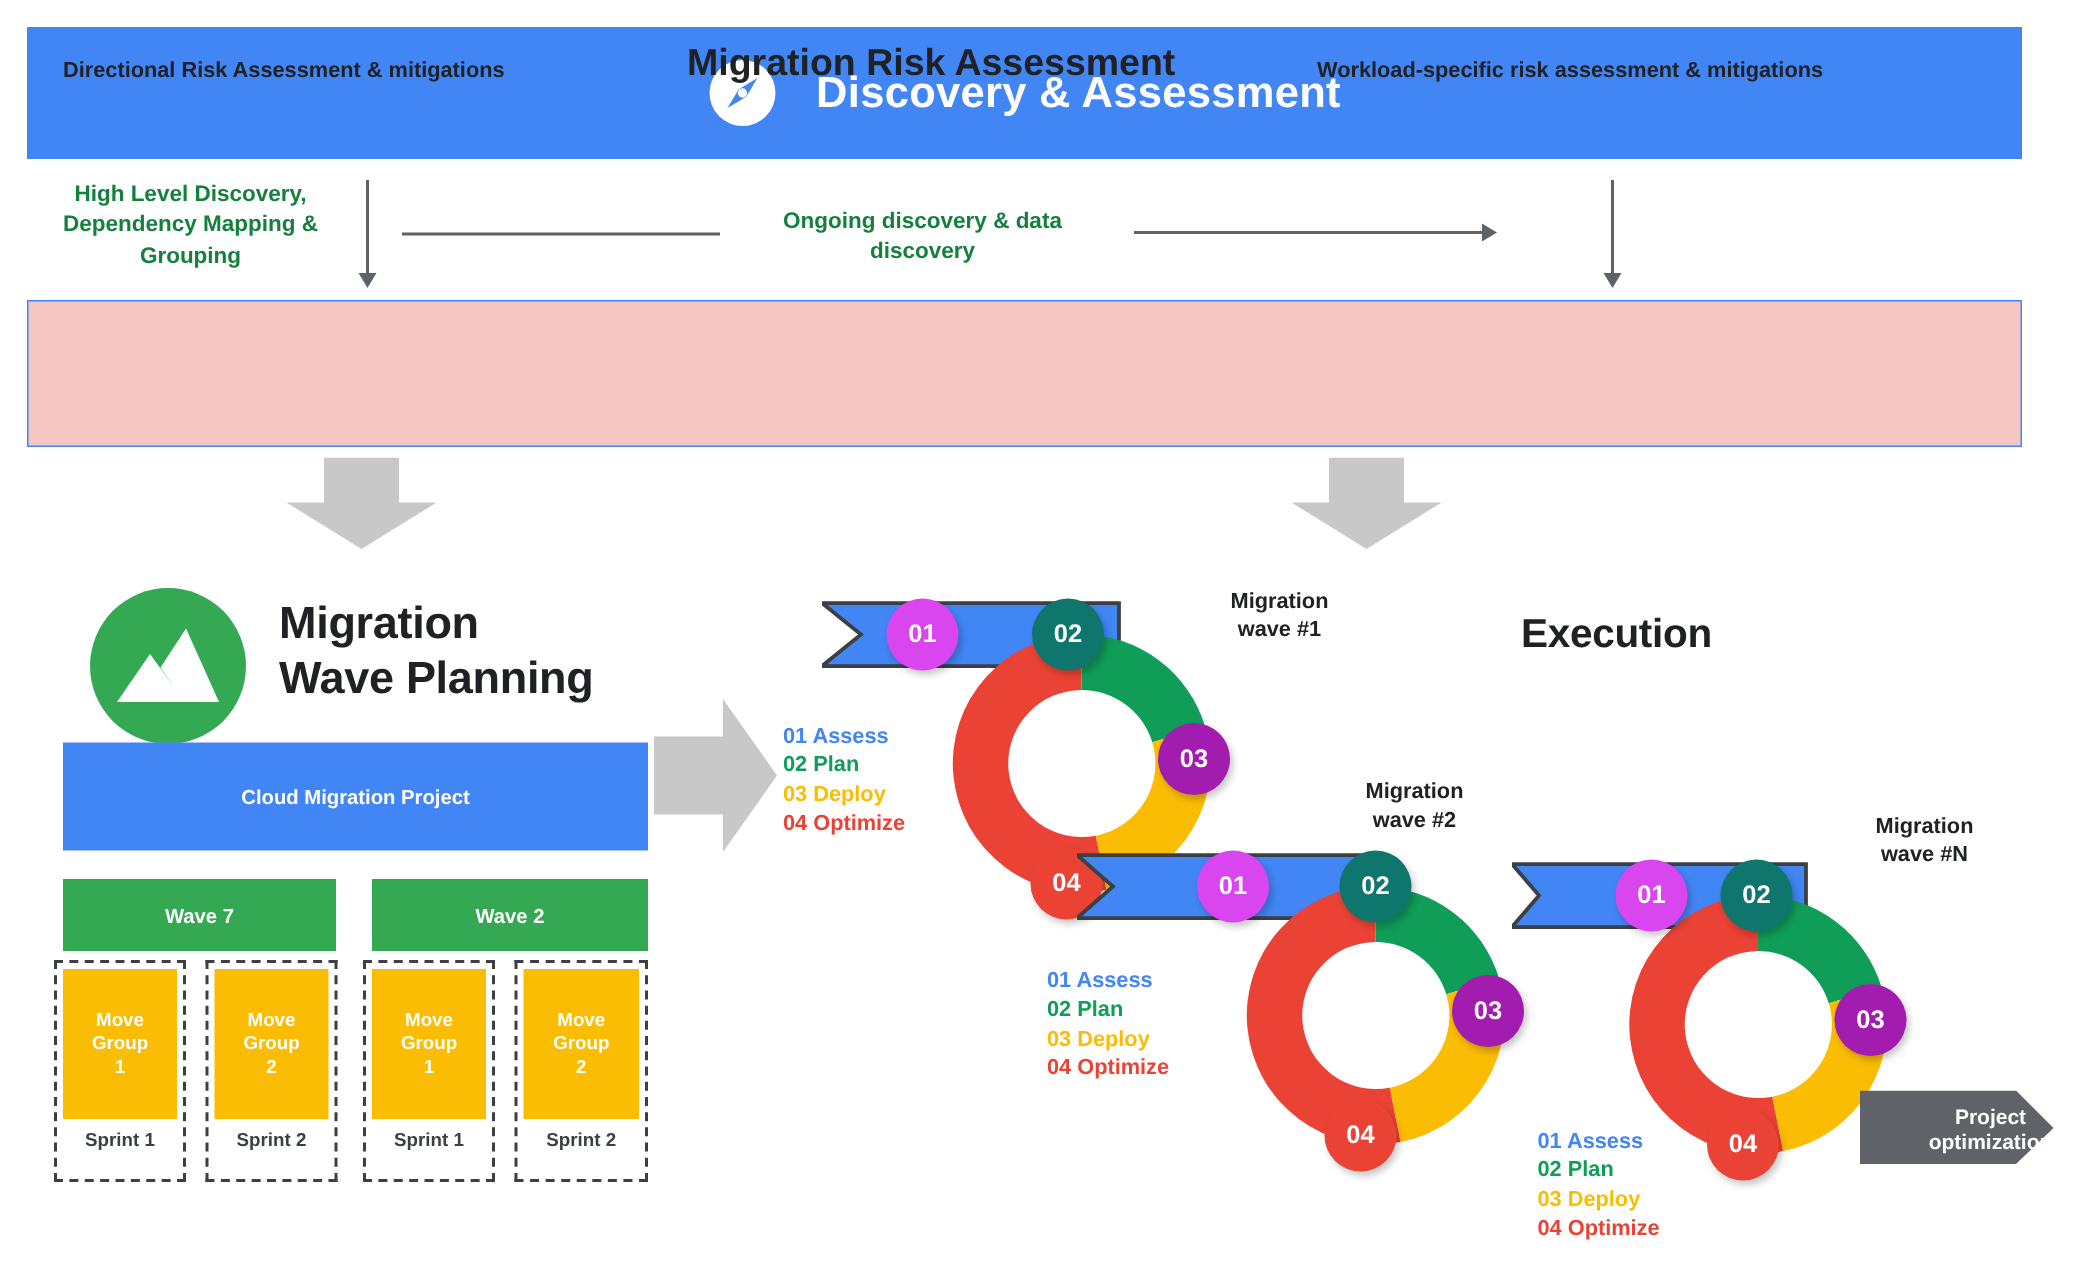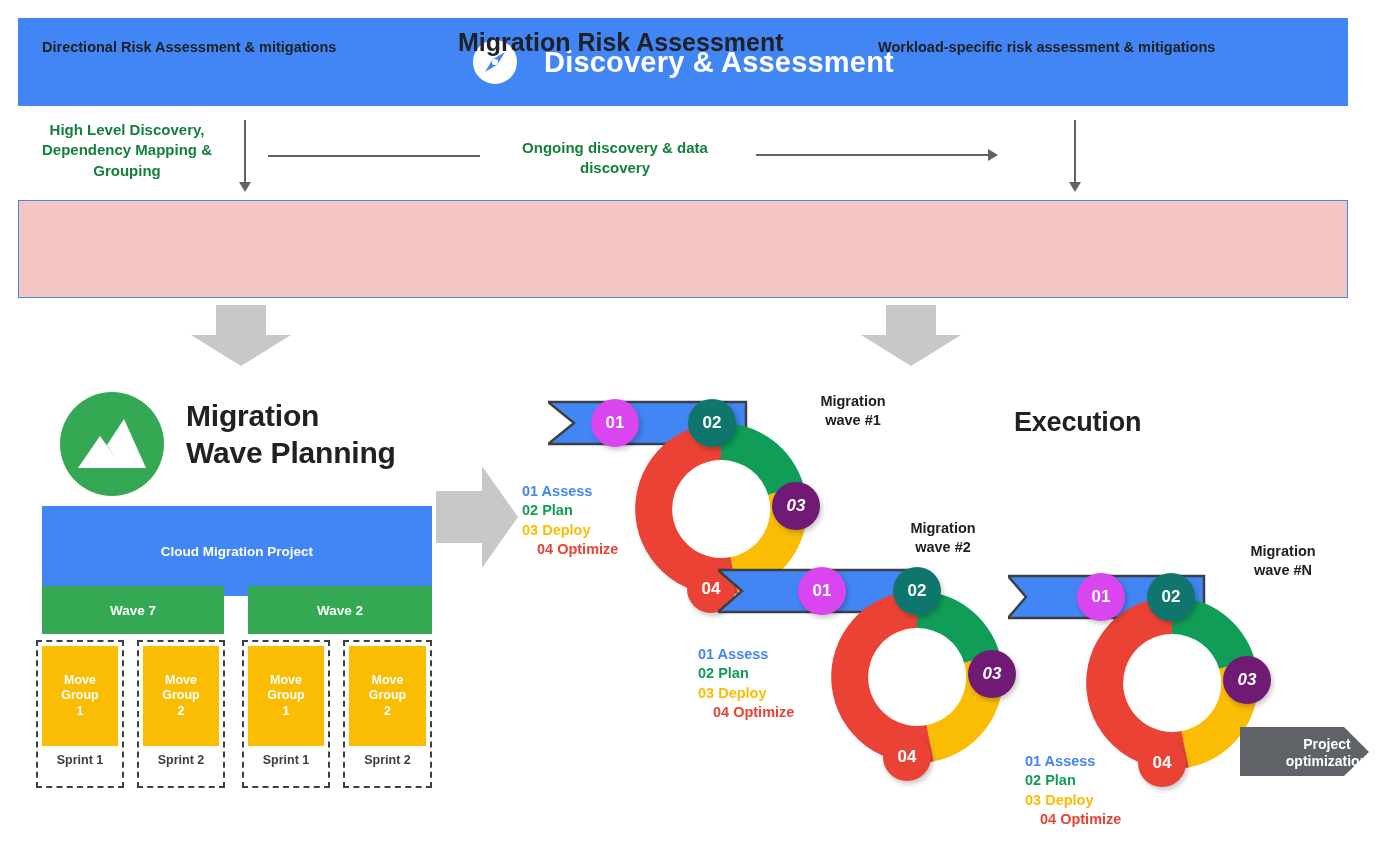--- a/index.html
+++ b/index.html
@@ -113,31 +113,31 @@
     letter-spacing:-.2px;
   }
   .wave-caption{
     color:#202124;font-size:14.5px;font-weight:700;
     text-align:center;line-height:1.3;
   }
   .legend{ font-size:14.5px;font-weight:700;line-height:1.34; }
   .lg-blue{color:#4285F4;}
   .lg-green{color:#0F9D58;}
   .lg-yellow{color:#FBBC04;}
-  .lg-red{color:#EA4335;margin-left:15px;}
+  .lg-red{color:#EA4335;}
 
   .badge{
     border-radius:50%;
     display:flex;align-items:center;justify-content:center;
     color:#fff;font-size:17px;font-weight:700;
     box-shadow:2px 3px 5px rgba(0,0,0,.22);
   }
   .badge-blue{background:#d946ef;}
   .badge-green{background:#0f766e;}
-  .badge-yellow{background:#701a75;font-style:italic;}
+  .badge-yellow{background:#a21caf;}
   .badge-red{background:#EA4335;}
 
   .opt-label{
     color:#ffffff;font-size:14px;font-weight:700;
     text-align:center;line-height:1.22;
   }
 </style>
 </head>
 <body>
 
@@ -204,21 +204,21 @@
       <circle cx="52" cy="52" r="52" fill="#34A853"></circle>
       <path d="M18 76 L40 44 L56 66 L47 53 L64 27 L86 76 Z" fill="#ffffff"></path>
     </svg>
   </div>
 
   <div class="abs plan-title">
     <div>Migration</div>
     <div>Wave Planning</div>
   </div>
 
-  <div class="abs box-blue" style="left:42px; top:506px; width:390px; height:90px;">Cloud Migration Project</div>
+  <div class="abs box-blue" style="left:42px; top:495px; width:390px; height:72px;">Cloud Migration Project</div>
 
   <div class="abs box-green" style="left:42px; top:586px; width:182px; height:48px;">Wave 7</div>
   <div class="abs box-green" style="left:248px; top:586px; width:184px; height:48px;">Wave 2</div>
 
   <div class="abs sprint-dash" style="left:36px; top:640px; width:88px; height:148px;"></div>
   <div class="abs box-yellow" style="left:42px; top:646px; width:76px; height:100px;">
     <div>
       <div>Move</div>
       <div>Group</div>
       <div>1</div>

